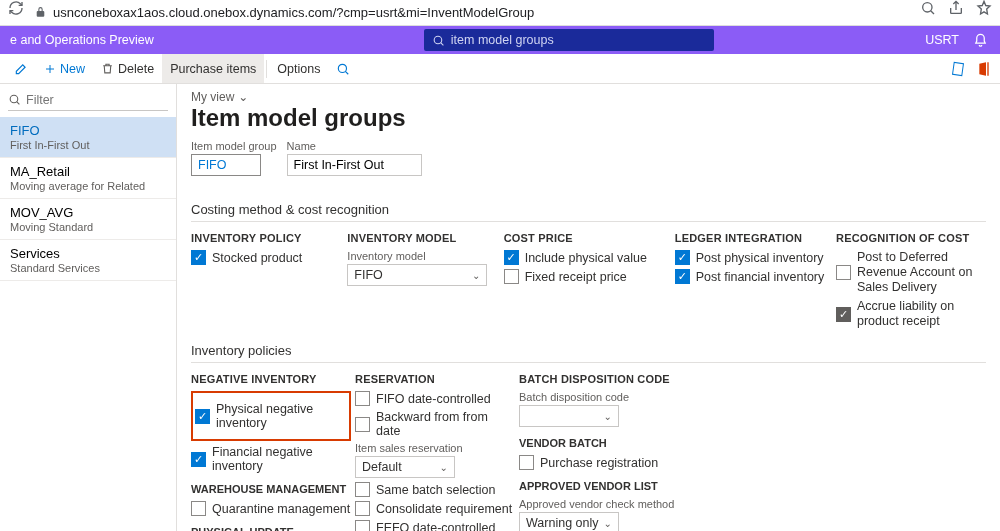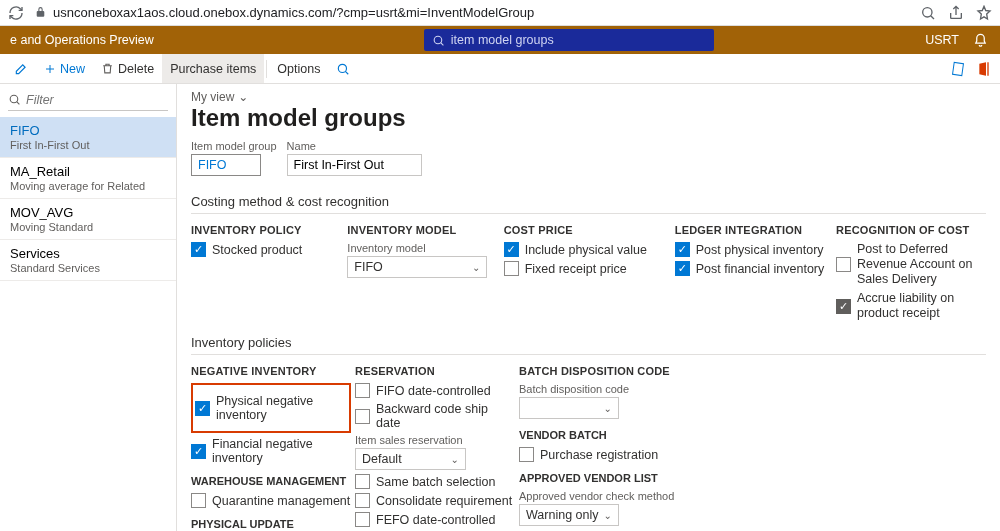--- a/index.html
+++ b/index.html
@@ -1,49 +1,49 @@
 <!DOCTYPE html>
 <html><head>
 <meta charset="utf-8">
 <style>
 *{box-sizing:border-box;margin:0;padding:0;font-family:"Segoe UI",Arial,sans-serif}
 body{background:#fff;color:#323130;font-size:12.5px;overflow:hidden;width:1000px;height:531px}
-.browser-bar{height:26px;display:flex;align-items:center;padding:0 8px;border-bottom:1px solid #ddd;background:#fff;gap:10px}
+.browser-bar{height:26px;display:flex;padding:0 8px;border-bottom:1px solid #ddd;background:#fff;gap:10px}
 .browser-bar .ic{width:16px;height:16px;color:#5f6368}
 .url{flex:1;color:#202124;font-size:13px;display:flex;align-items:center;gap:6px}
 .url .lock{color:#5f6368}
 .top-right-ic{display:flex;gap:12px;color:#5f6368}
-.app-bar{height:28px;background:#a16207;color:#fff;display:flex;align-items:center;font-size:12.5px}
+.app-bar{height:28px;background:#8b5cf6;color:#fff;display:flex;align-items:center;font-size:12.5px}
 .app-title{padding:0 10px;white-space:nowrap}
 .app-search{margin-left:260px;display:flex;align-items:center;background:#1a2a9a;height:22px;width:290px;border-radius:2px;padding:0 8px;gap:6px;color:#cfd4f2}
 .app-search input{background:transparent;border:none;color:#fff;outline:none;width:100%;font-size:12.5px}
 .app-search input::placeholder{color:#cfd4f2}
 .app-right{margin-left:auto;display:flex;align-items:center;gap:14px;padding-right:12px;color:#fff}
 .action-bar{height:30px;border-bottom:1px solid #e1dfdd;display:flex;align-items:center;padding-left:6px;font-size:12.5px;position:relative}
 .ab-item{display:flex;align-items:center;gap:4px;padding:0 8px;height:100%;color:#323130;cursor:pointer}
 .ab-item.accent{color:#0078d4}
 .ab-item.hl{background:#edebe9}
 .ab-sep{width:1px;height:18px;background:#e1dfdd;margin:0 2px}
 .ab-right{position:absolute;right:8px;display:flex;gap:10px;align-items:center}
 .ab-right .sq{width:16px;height:16px}
 .layout{display:flex;height:calc(531px - 26px - 28px - 30px)}
 .sidebar{width:177px;border-right:1px solid #e1dfdd;background:#fff;overflow:hidden}
 .filter{margin:6px 8px;position:relative}
-.filter input{width:100%;border:none;border-bottom:1px solid #c8c6c4;padding:3px 4px 3px 18px;font-size:12.5px;font-style:italic;color:#605e5c;outline:none}
+.filter input{width:100%;border:none;border-bottom:1px solid #c8c6c4;padding:3px 4px 3px 18px;font-size:12.5px;color:#605e5c;outline:none}
 .filter .mag{position:absolute;left:0;top:3px;color:#605e5c;width:14px;height:14px}
 .nav-item{padding:6px 10px;border-bottom:1px solid #edebe9;cursor:pointer}
 .nav-item.sel{background:#cfe0f4}
 .nav-item .t{color:#006cbe;font-size:13px}
 .nav-item.sel .t{color:#006cbe;font-weight:400}
 .nav-item .s{color:#605e5c;font-size:11px;margin-top:1px}
 .nav-item.plain .t{color:#000000}
 .main{flex:1;overflow:auto;padding:6px 14px 10px 14px}
 .view-line{font-size:12px;color:#605e5c;display:flex;align-items:flex-end;gap:4px}
 .h1{font-size:24px;font-weight:600;margin:0 0 8px 0;color:#201f1e}
-.row-inputs{display:flex;gap:10px;margin-bottom:12px}
+.row-inputs{display:flex;gap:10px;margin-bottom:20px}
 .fld label{font-size:11px;color:#605e5c;display:block;margin-bottom:2px}
 .fld input,.fld select{border:1px solid #c8c6c4;height:22px;padding:0 6px;font-size:12.5px;background:#fff}
 .fld input.sel{color:#0078d4;border-color:#8a8886}
 .fld input[readonly]{background:#faf9f8}
 .section-hd{font-size:13px;color:#323130;border-bottom:1px solid #e1dfdd;padding:6px 0 4px;}
 .cols{display:flex;gap:4px;padding:10px 0 4px}
 .col{min-width:150px}
 .col-h{font-size:11px;font-weight:700;color:#323130;letter-spacing:.2px;margin-bottom:6px;text-transform:uppercase}
 .chk{display:flex;align-items:center;gap:6px;margin:4px 0;font-size:12.5px;color:#323130}
 .chk .box{width:15px;height:15px;border:1px solid #8a8886;display:inline-flex;align-items:center;justify-content:center;background:#fff;flex-shrink:0}
@@ -293,24 +293,24 @@
       </div>
 
       <div class="col" style="width:160px">
         <div class="col-h">RESERVATION</div>
         <div class="chk">
             <span class="box"></span>
             <span>FIFO date-controlled</span>
           </div>
         <div class="chk">
             <span class="box"></span>
-            <span>Backward code ship date</span>
+            <span>Backward from from date</span>
           </div>
         <div class="mini-label">Item sales reservation</div>
-        <div class="sel-box" style="width:111px">
+        <div class="sel-box" style="width:100px">
             <span>Default</span>
             <span class="dd">⌄</span>
           </div>
         <div class="chk">
             <span class="box"></span>
             <span>Same batch selection</span>
           </div>
         <div class="chk">
             <span class="box"></span>
             <span>Consolidate requirement</span>

